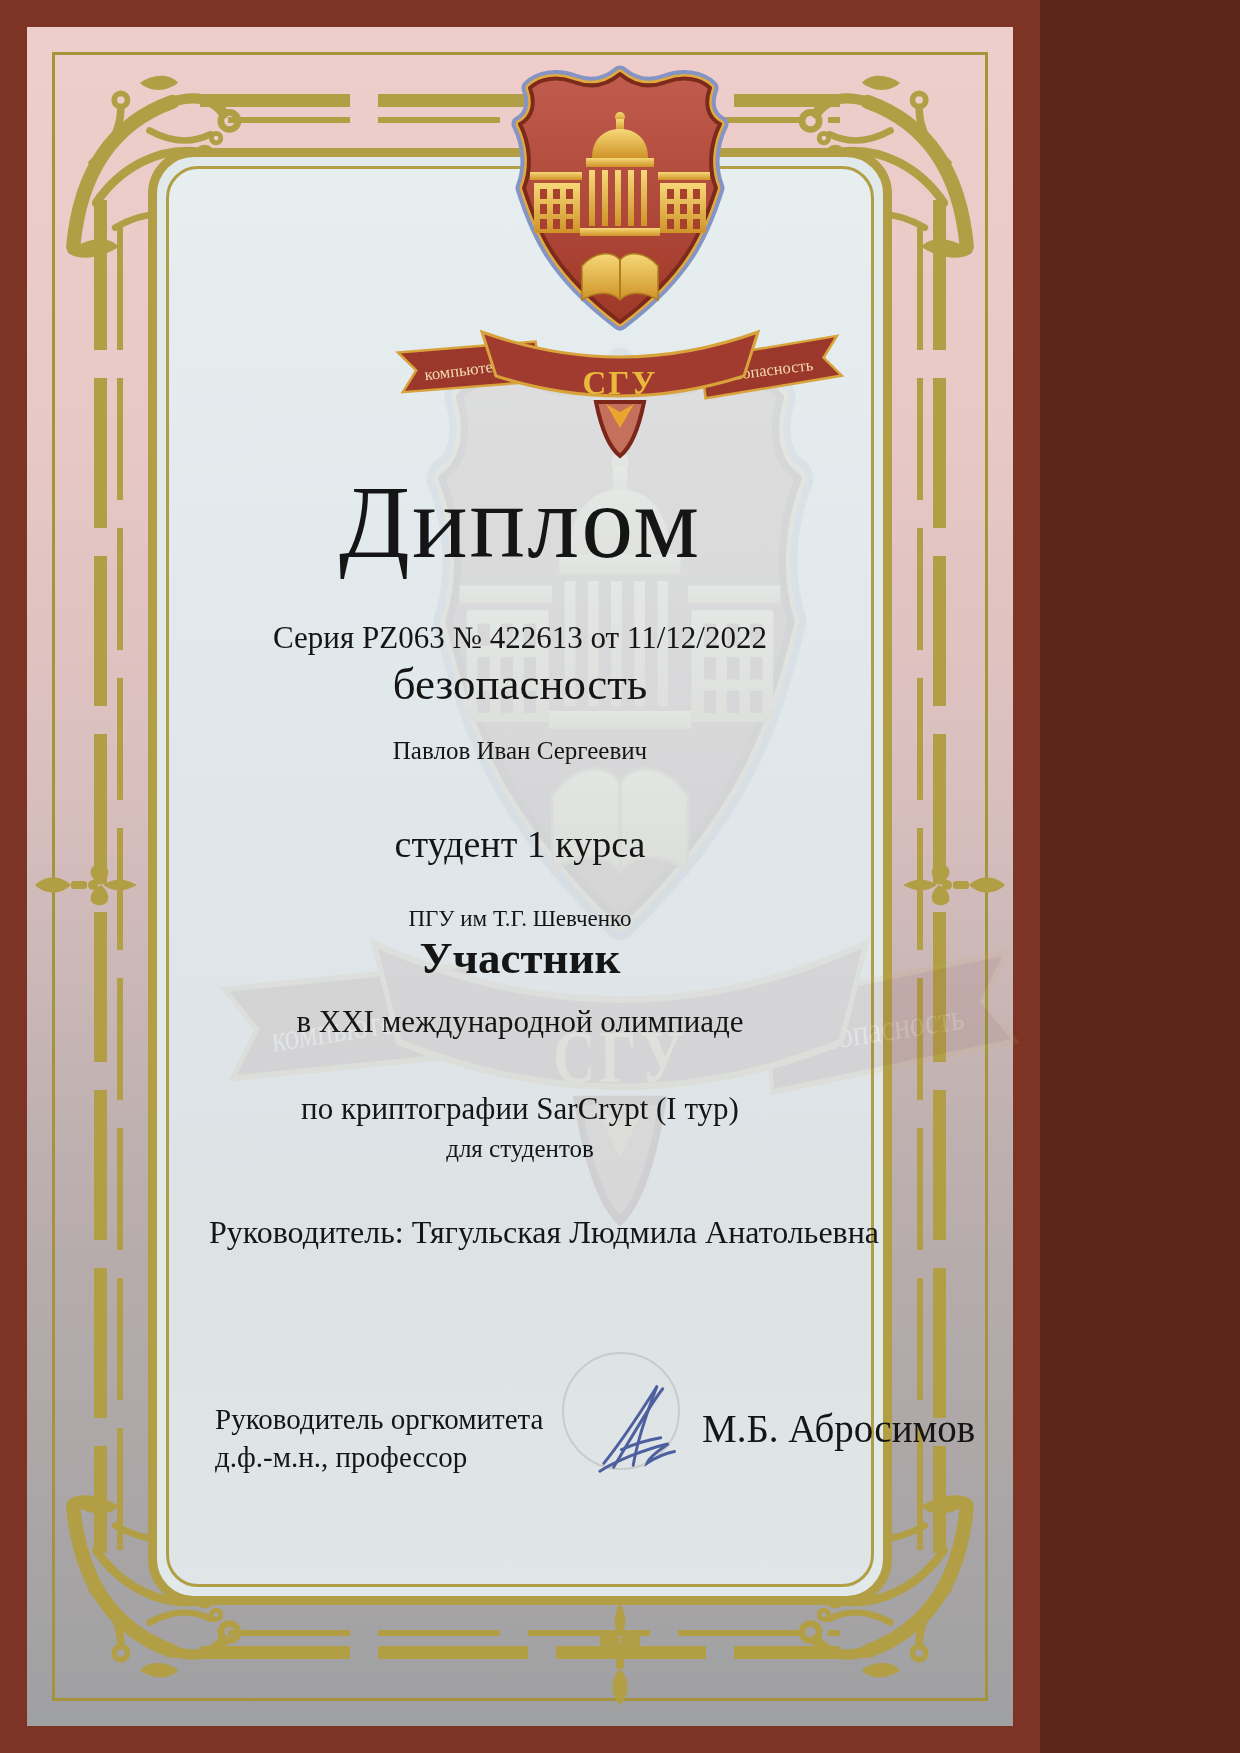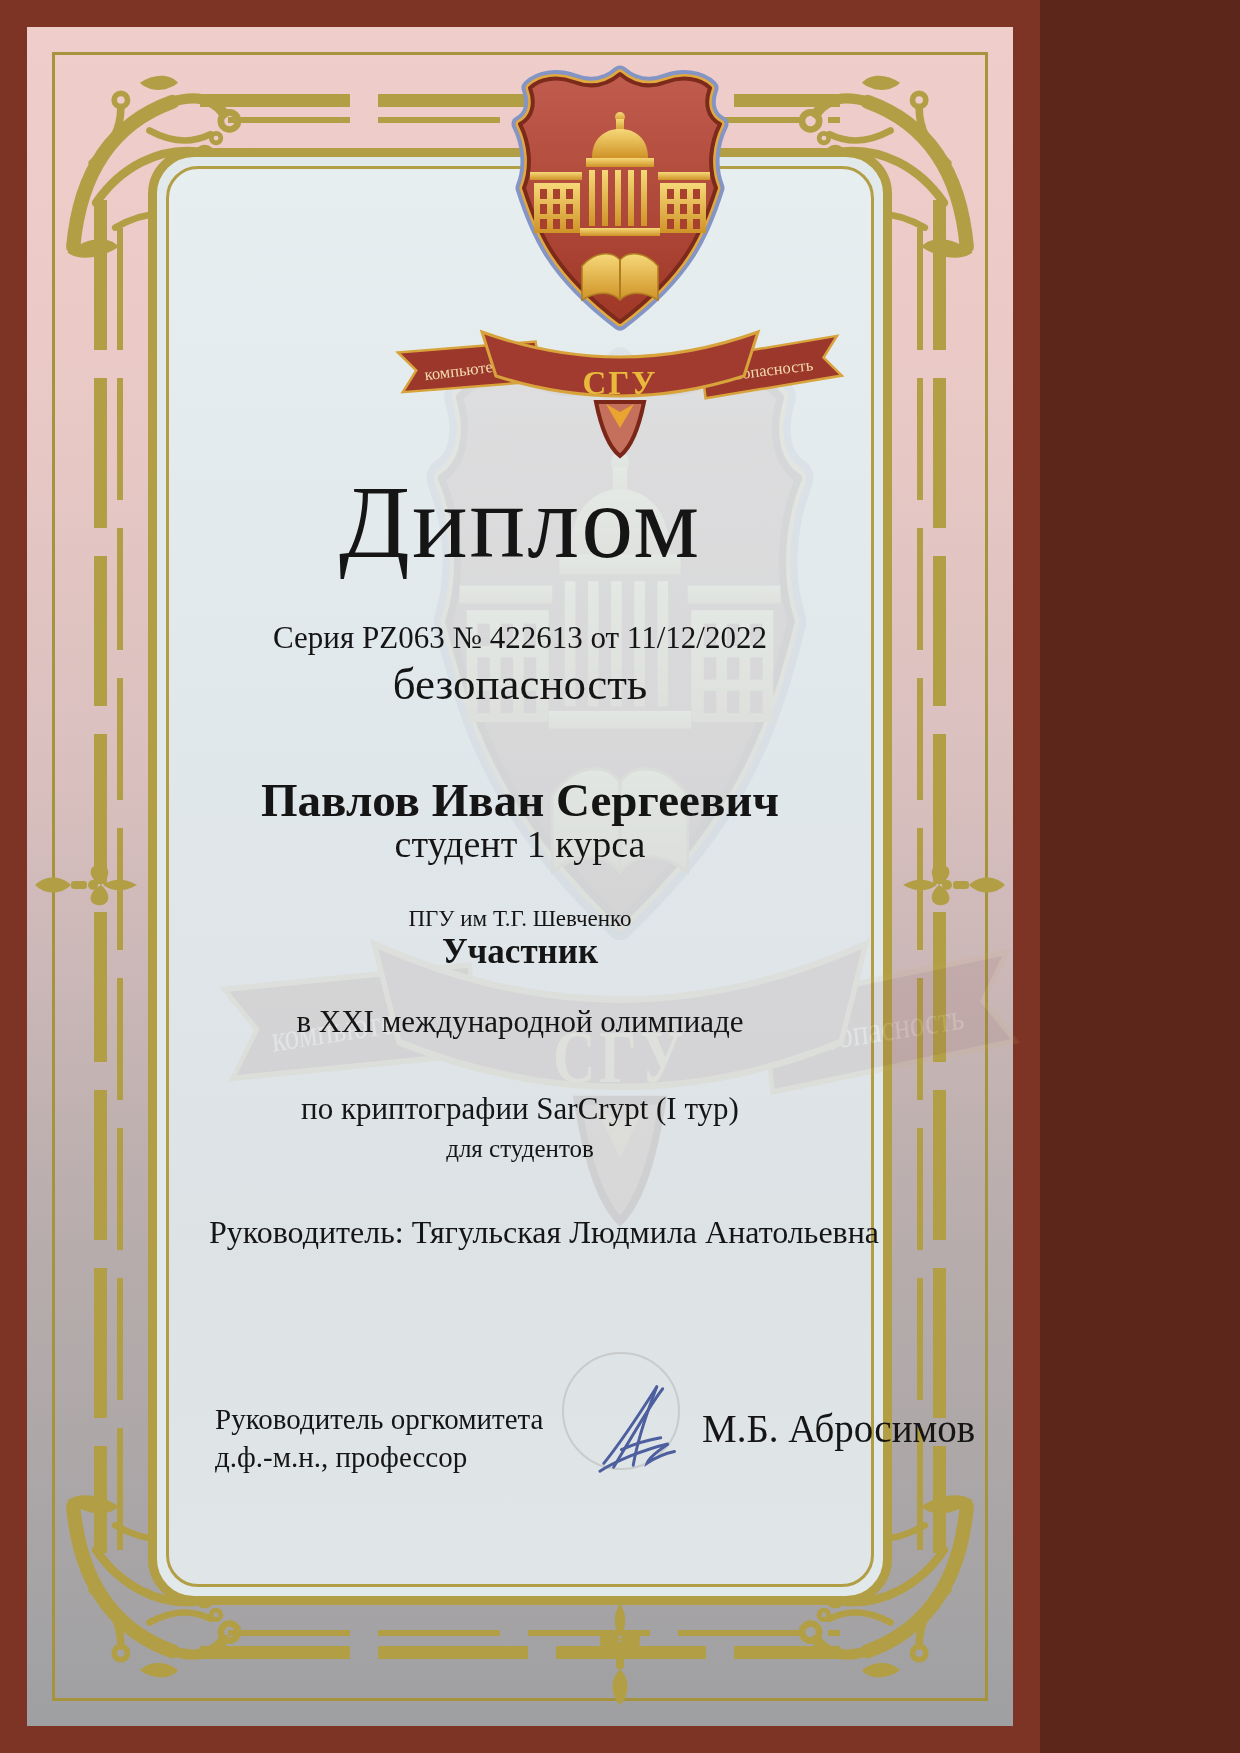--- a/index.html
+++ b/index.html
@@ -79,24 +79,24 @@
     width:460px; height:400px; z-index:4;
   }
 
   .line{
     position:absolute; left:170px; right:170px;
     text-align:center; z-index:3; white-space:nowrap;
   }
   .t-title      {top:462px; font-size:104px; letter-spacing:2px;}
   .t-series     {top:620px; font-size:31px;}
   .t-award      {top:658px; font-size:45px;}
-  .t-name       {top:737px; font-size:47px; font-weight:bold;margin-top:36px;}
+  .t-name       {top:737px; font-size:25px; font-weight:normal;}
   .t-detail1    {top:822px; font-size:38px;}
   .t-detail2    {top:862px; font-size:23px;margin-top:44px;}
-  .t-status     {top:932px; font-size:35px; font-weight:bold;}
+  .t-status     {top:932px; font-size:45px; font-weight:bold;}
   .t-event1     {top:1004px; font-size:31px;}
   .t-event2     {top:1091px; font-size:31px;}
   .t-event3     {top:1135px; font-size:25px;}
   .t-supervisor {top:1214px; font-size:32px;padding-left:39px;}
 
   .sign-block{
     position:absolute; left:215px; top:1400px; z-index:3;
     font-size:29px; line-height:38px; text-align:left;
   }
   .signature{

